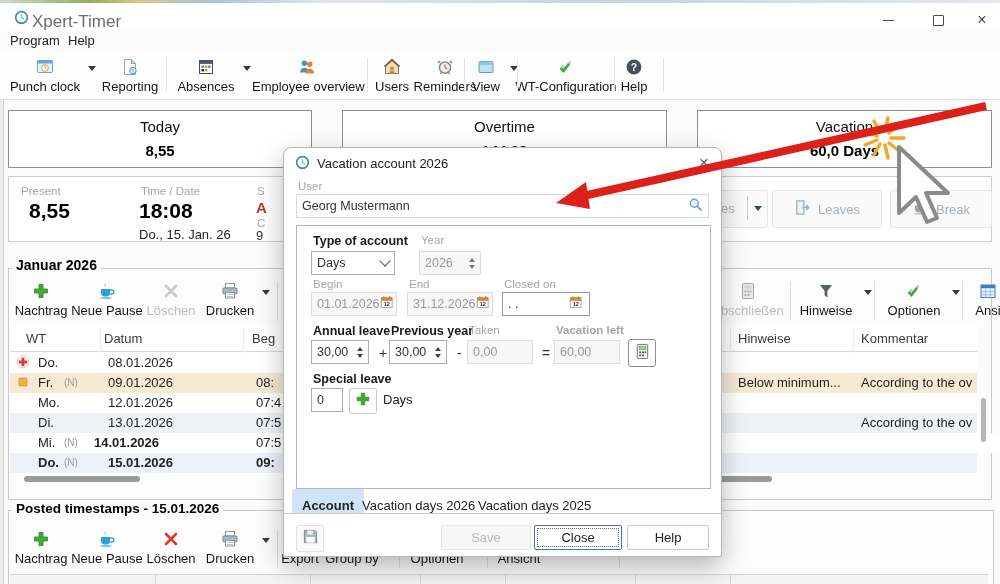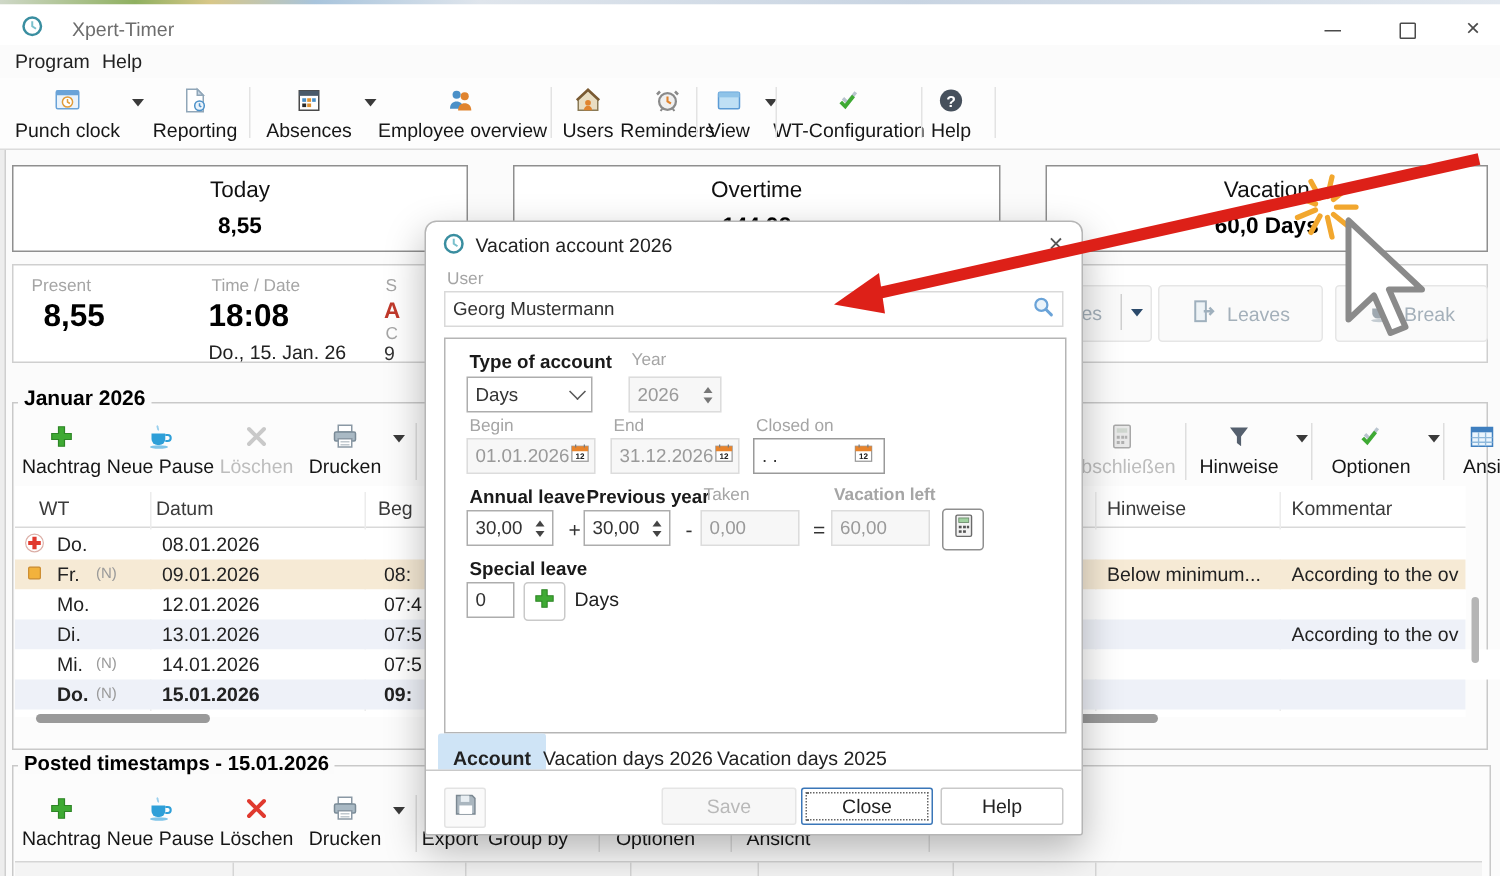--- a/index.html
+++ b/index.html
@@ -5,21 +5,21 @@
   html,body{margin:0;padding:0}
   #app{position:relative;width:1000px;height:584px;background:#fbfbfb;
        font-family:"Liberation Sans",sans-serif;color:#1a1a1a;overflow:hidden;
        -webkit-font-smoothing:antialiased}
   .abs{position:absolute}
   
   #desktop-strip{left:0;top:0;width:1000px;height:3px;
     background:linear-gradient(90deg,#cfd8c8 0px,#8fb060 90px,#d8c788 140px,#a8c4dc 210px,#dfe5ec 320px,#c8d4e2 610px,#e2e8ef 1000px)}
   
   #titlebar{left:0;top:3px;width:1000px;height:27px;background:#ffffff}
-  #app-title{left:48px;top:9px;font-size:13px;color:#6d6d6d}
+  #app-title{left:32px;top:9px;font-size:17px;color:#6d6d6d}
   .wc{width:32px;height:20px;top:7px;display:flex;align-items:center;justify-content:center}
   #wc-min{left:872px}#wc-max{left:922px}#wc-close{left:966px}
   #wc-min .bar{width:11px;height:1px;background:#4a4a4a}
   #wc-max .box{width:9px;height:9px;border:1px solid #4a4a4a;border-radius:1px}
   #wc-close{font-size:16px;color:#4a4a4a}
   
   #menubar{left:0;top:30px;width:794px;height:22px;background:#fbfbfb}
   .menu-item{position:absolute;top:3px;font-size:13px;color:#222}
   
   #toolbar{left:0;top:52px;width:1000px;height:47px;background:#fdfdfd;border-bottom:1px solid #dcdcdc}
@@ -411,21 +411,21 @@
       <div class="row blue" style="top: 413px;">
         <span class="cell" style="left:28px;">Di.</span>
         <span class="cell" style="left:98px;">13.01.2026</span>
         <span class="cell" style="left:246px;width:34px;">07:5</span>
         <span class="cell" style="left:728px;width:112px"></span>
         <span class="cell" style="left:851px;width:112px">According to the ov</span>
       </div>
       <div class="row white" style="top: 433px; padding-left: 38px;">
         <span class="cell" style="left:28px;">Mi.</span>
         <span class="cell nbadge" style="left:54px">(N)</span>
-        <span class="cell" style="left:98px;">14.01.2026</span>
+        <span class="cell" style="left:84px;font-weight:bold;">14.01.2026</span>
         <span class="cell" style="left:246px;width:34px;">07:5</span>
         <span class="cell" style="left:728px;width:112px"></span>
         <span class="cell" style="left:851px;width:112px"></span>
       </div>
       <div class="row blue" style="top: 453px;">
         <span class="cell" style="left:28px;font-weight:bold;">Do.</span>
         <span class="cell nbadge" style="left:54px">(N)</span>
         <span class="cell" style="left:98px;font-weight:bold;">15.01.2026</span>
         <span class="cell" style="left:246px;width:34px;font-weight:bold;">09:</span>
         <span class="cell" style="left:728px;width:112px"></span>

